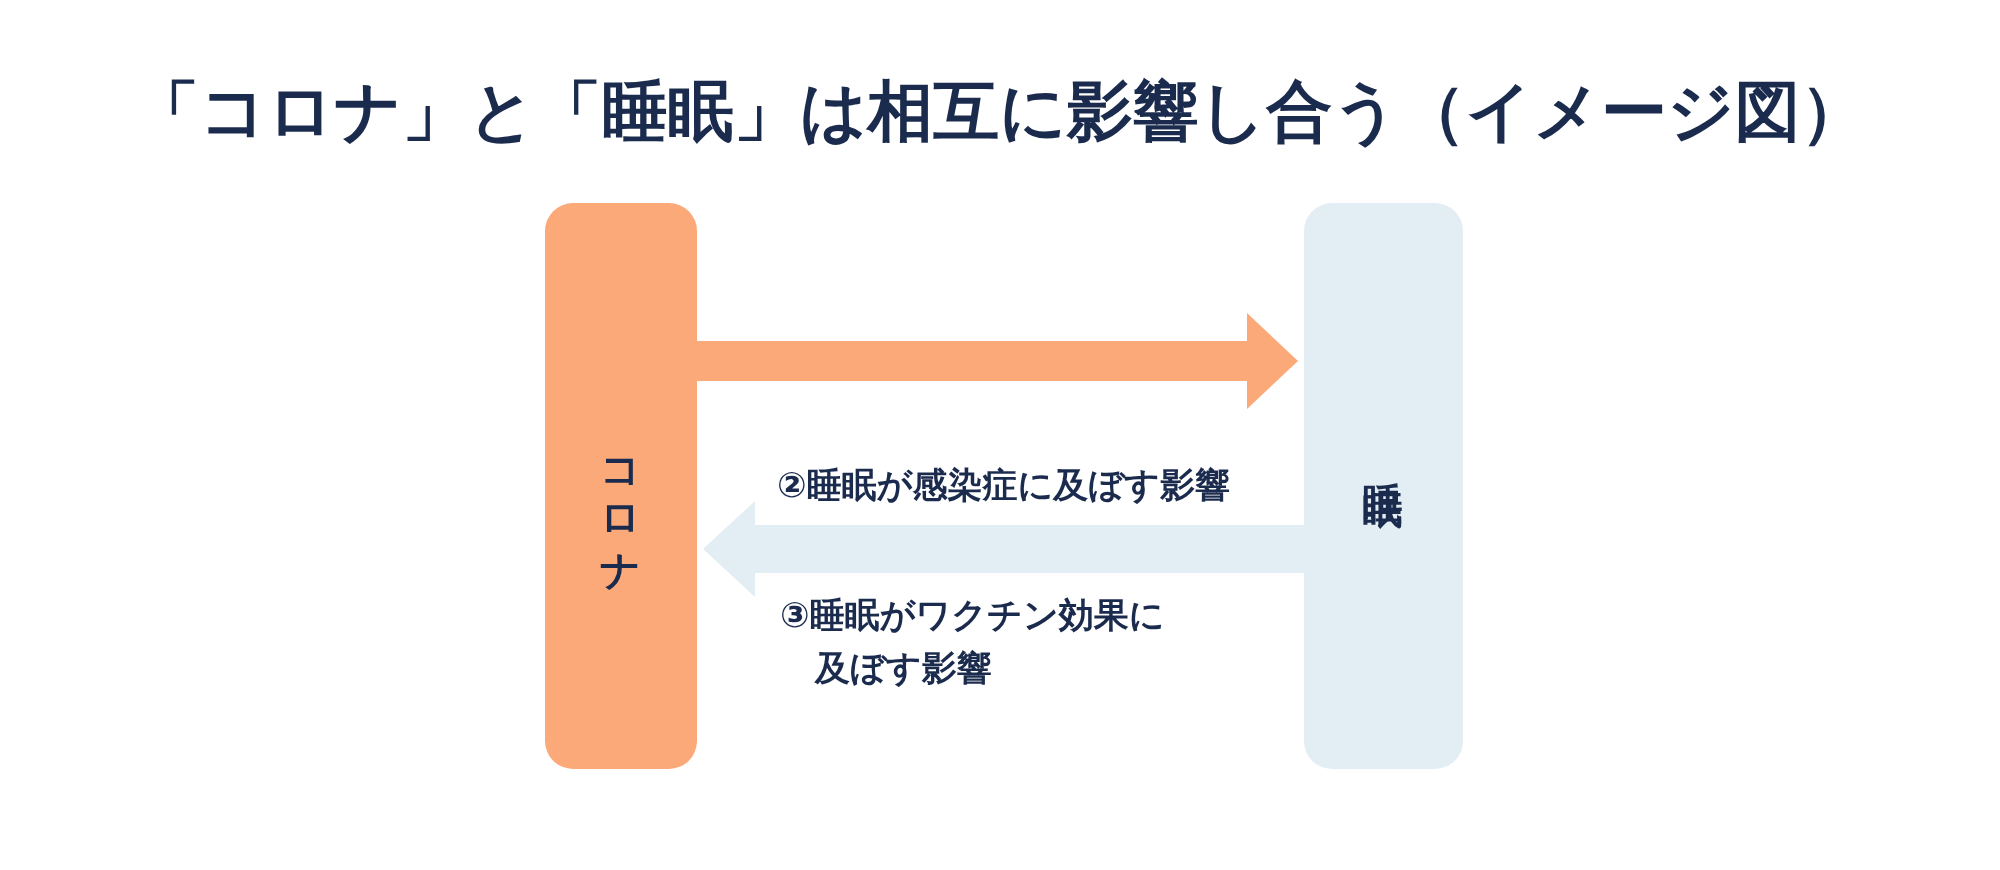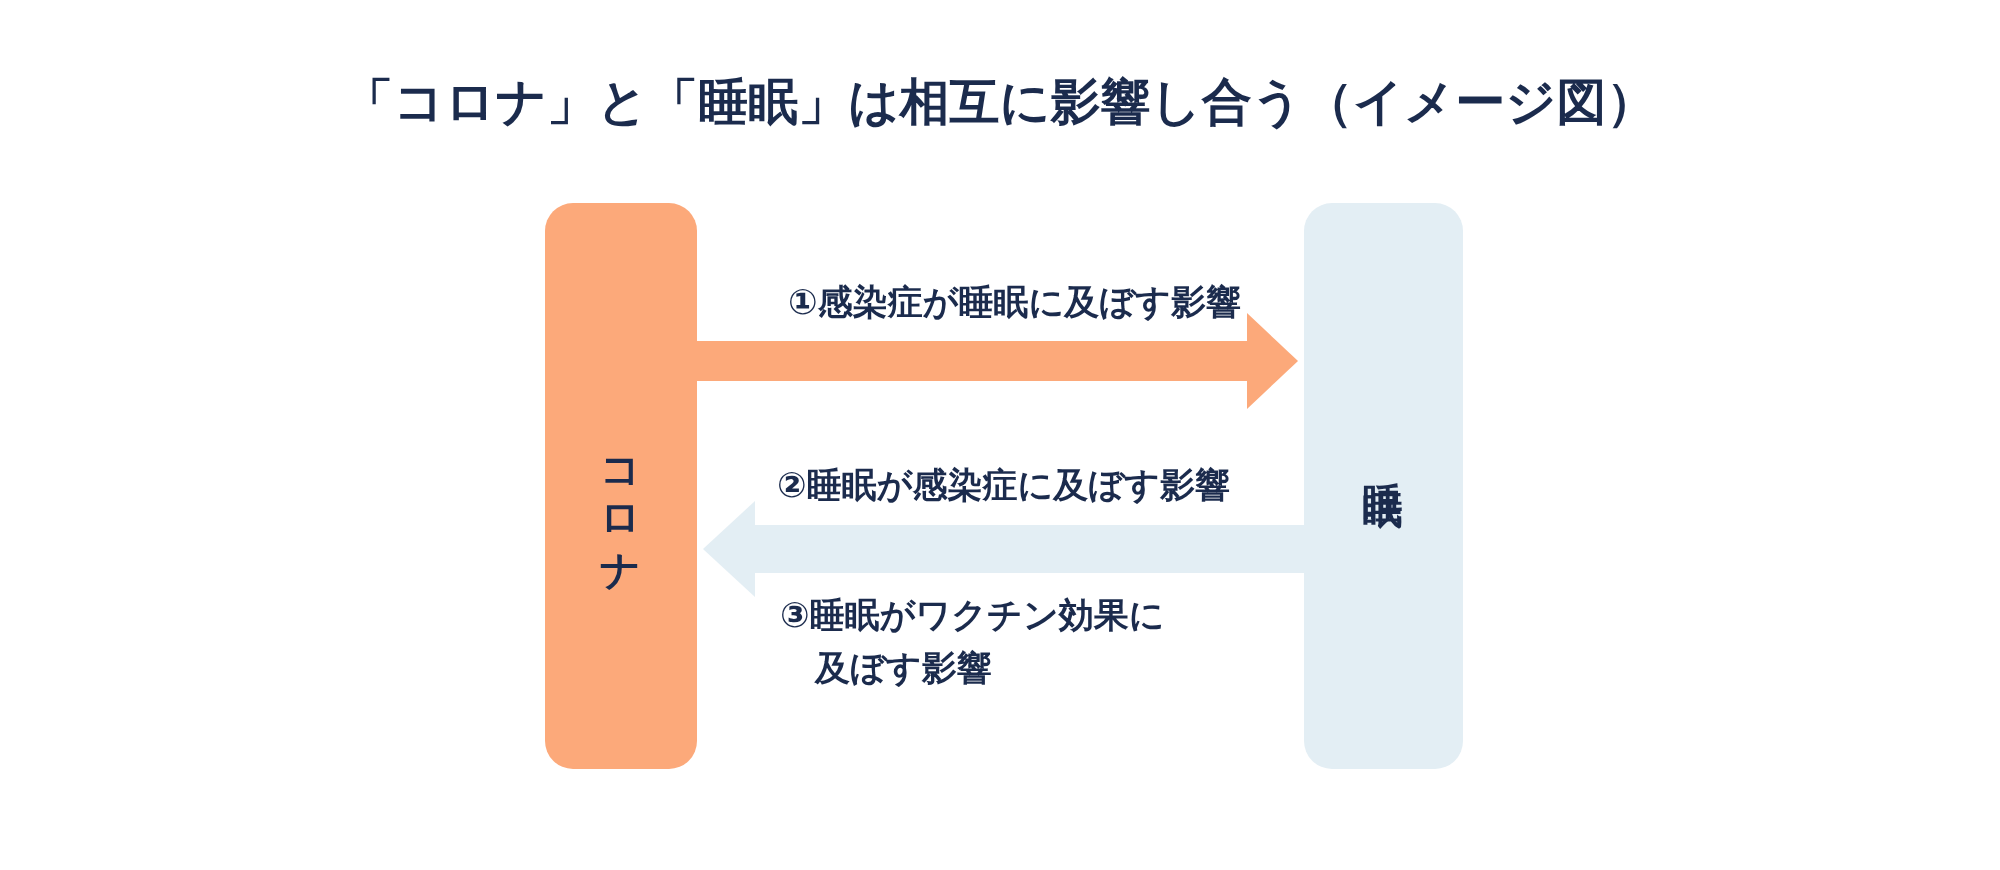--- a/index.html
+++ b/index.html
@@ -17,21 +17,21 @@
     background: #ffffff;
     overflow: hidden;
     color: #1B2B4D;
   }
   .diagram-title {
     position: absolute;
     top: 74px;
     left: 0;
     width: 100%;
     text-align: center;
-    font-size: 50px;
+    font-size: 66px;
     line-height: 1.15;
     font-weight: 700;
     color: #1B2B4D;
     letter-spacing: 0px;
   }
   .node-box {
     position: absolute;
     top: 203px;
     height: 566px;
     border-radius: 28px;
@@ -123,21 +123,20 @@
   <div class="diagram-title">「コロナ」と「睡眠」は相互に影響し合う（イメージ図）</div>
 
   <div class="node-box corona"></div>
   <div class="vlabel corona">コロナ</div>
 
   <div class="node-box sleep"></div>
   <div class="vlabel sleep">睡眠</div>
 
   <div class="arrow-shaft orange"></div>
   <div class="arrow-head orange"></div>
-  <div class="arrow-label l1">①感染症が睡眠に及ぼす影響</div>
 
   <div class="arrow-shaft blue"></div>
   <div class="arrow-head blue"></div>
   <div class="arrow-label l3">
     <div class="line1">③睡眠がワクチン効果に</div>
     <div class="line2">及ぼす影響</div>
   </div>
 
   <div class="arrow-label l2">②睡眠が感染症に及ぼす影響</div>
 

